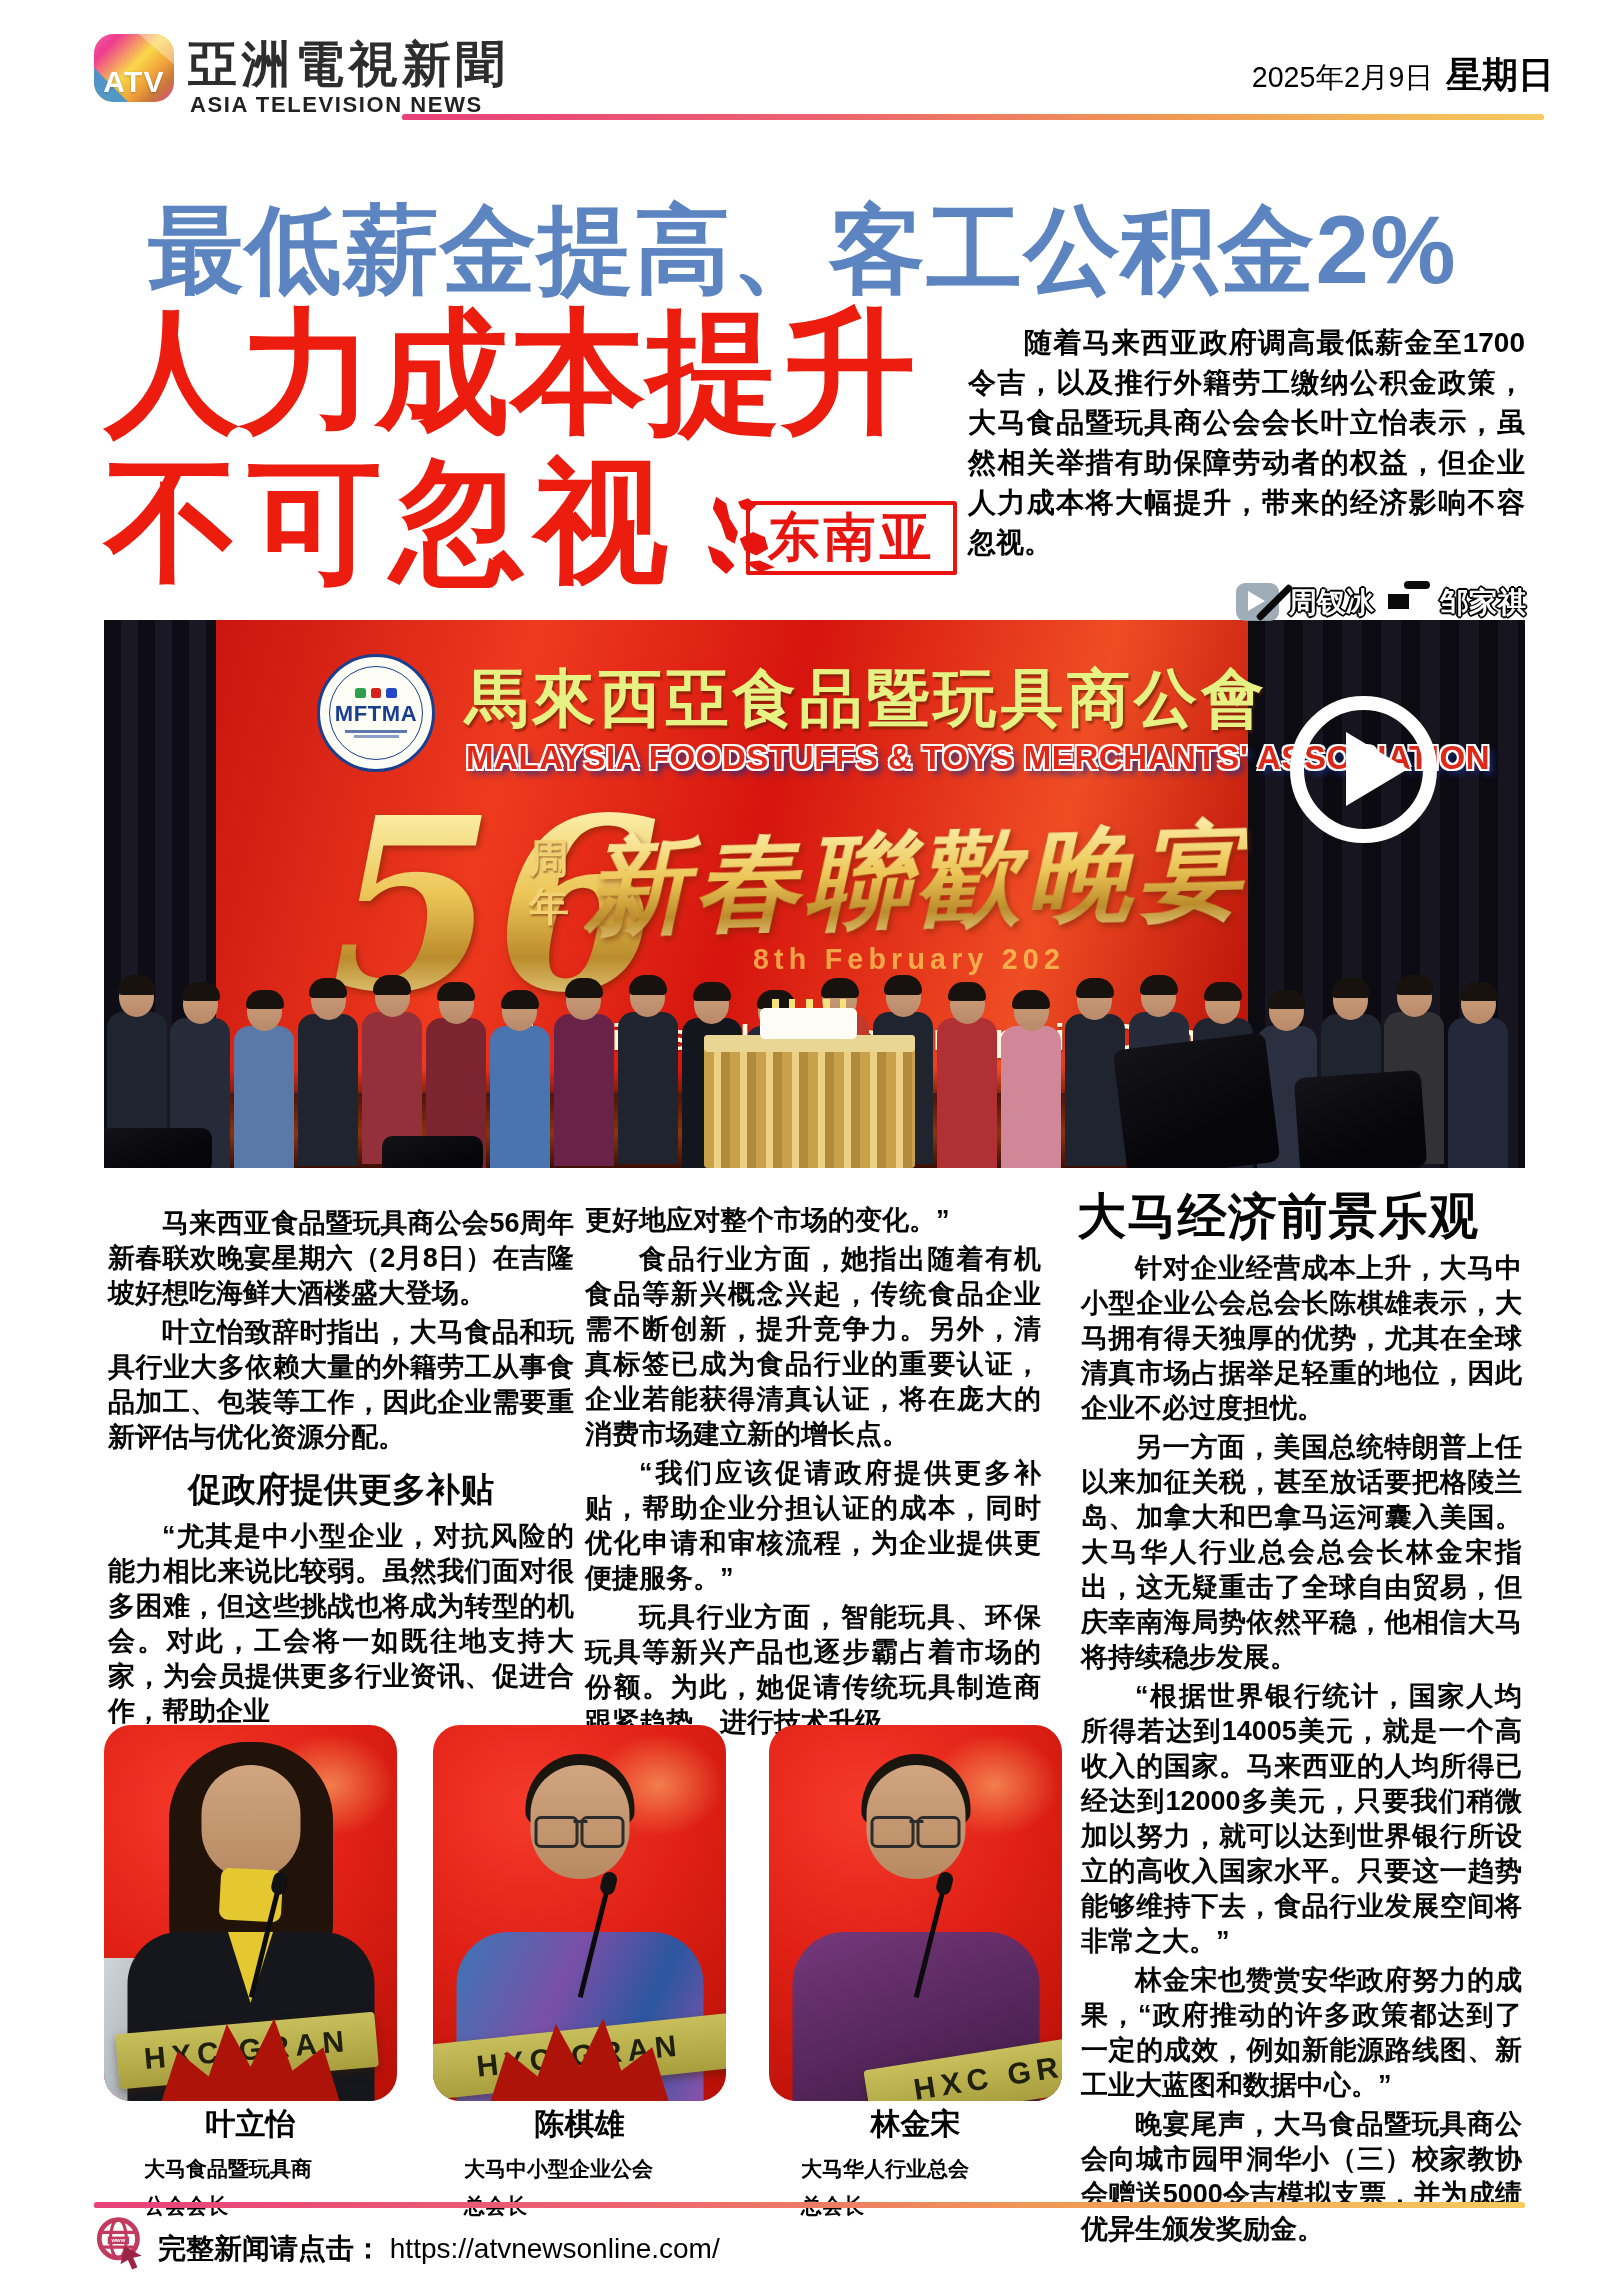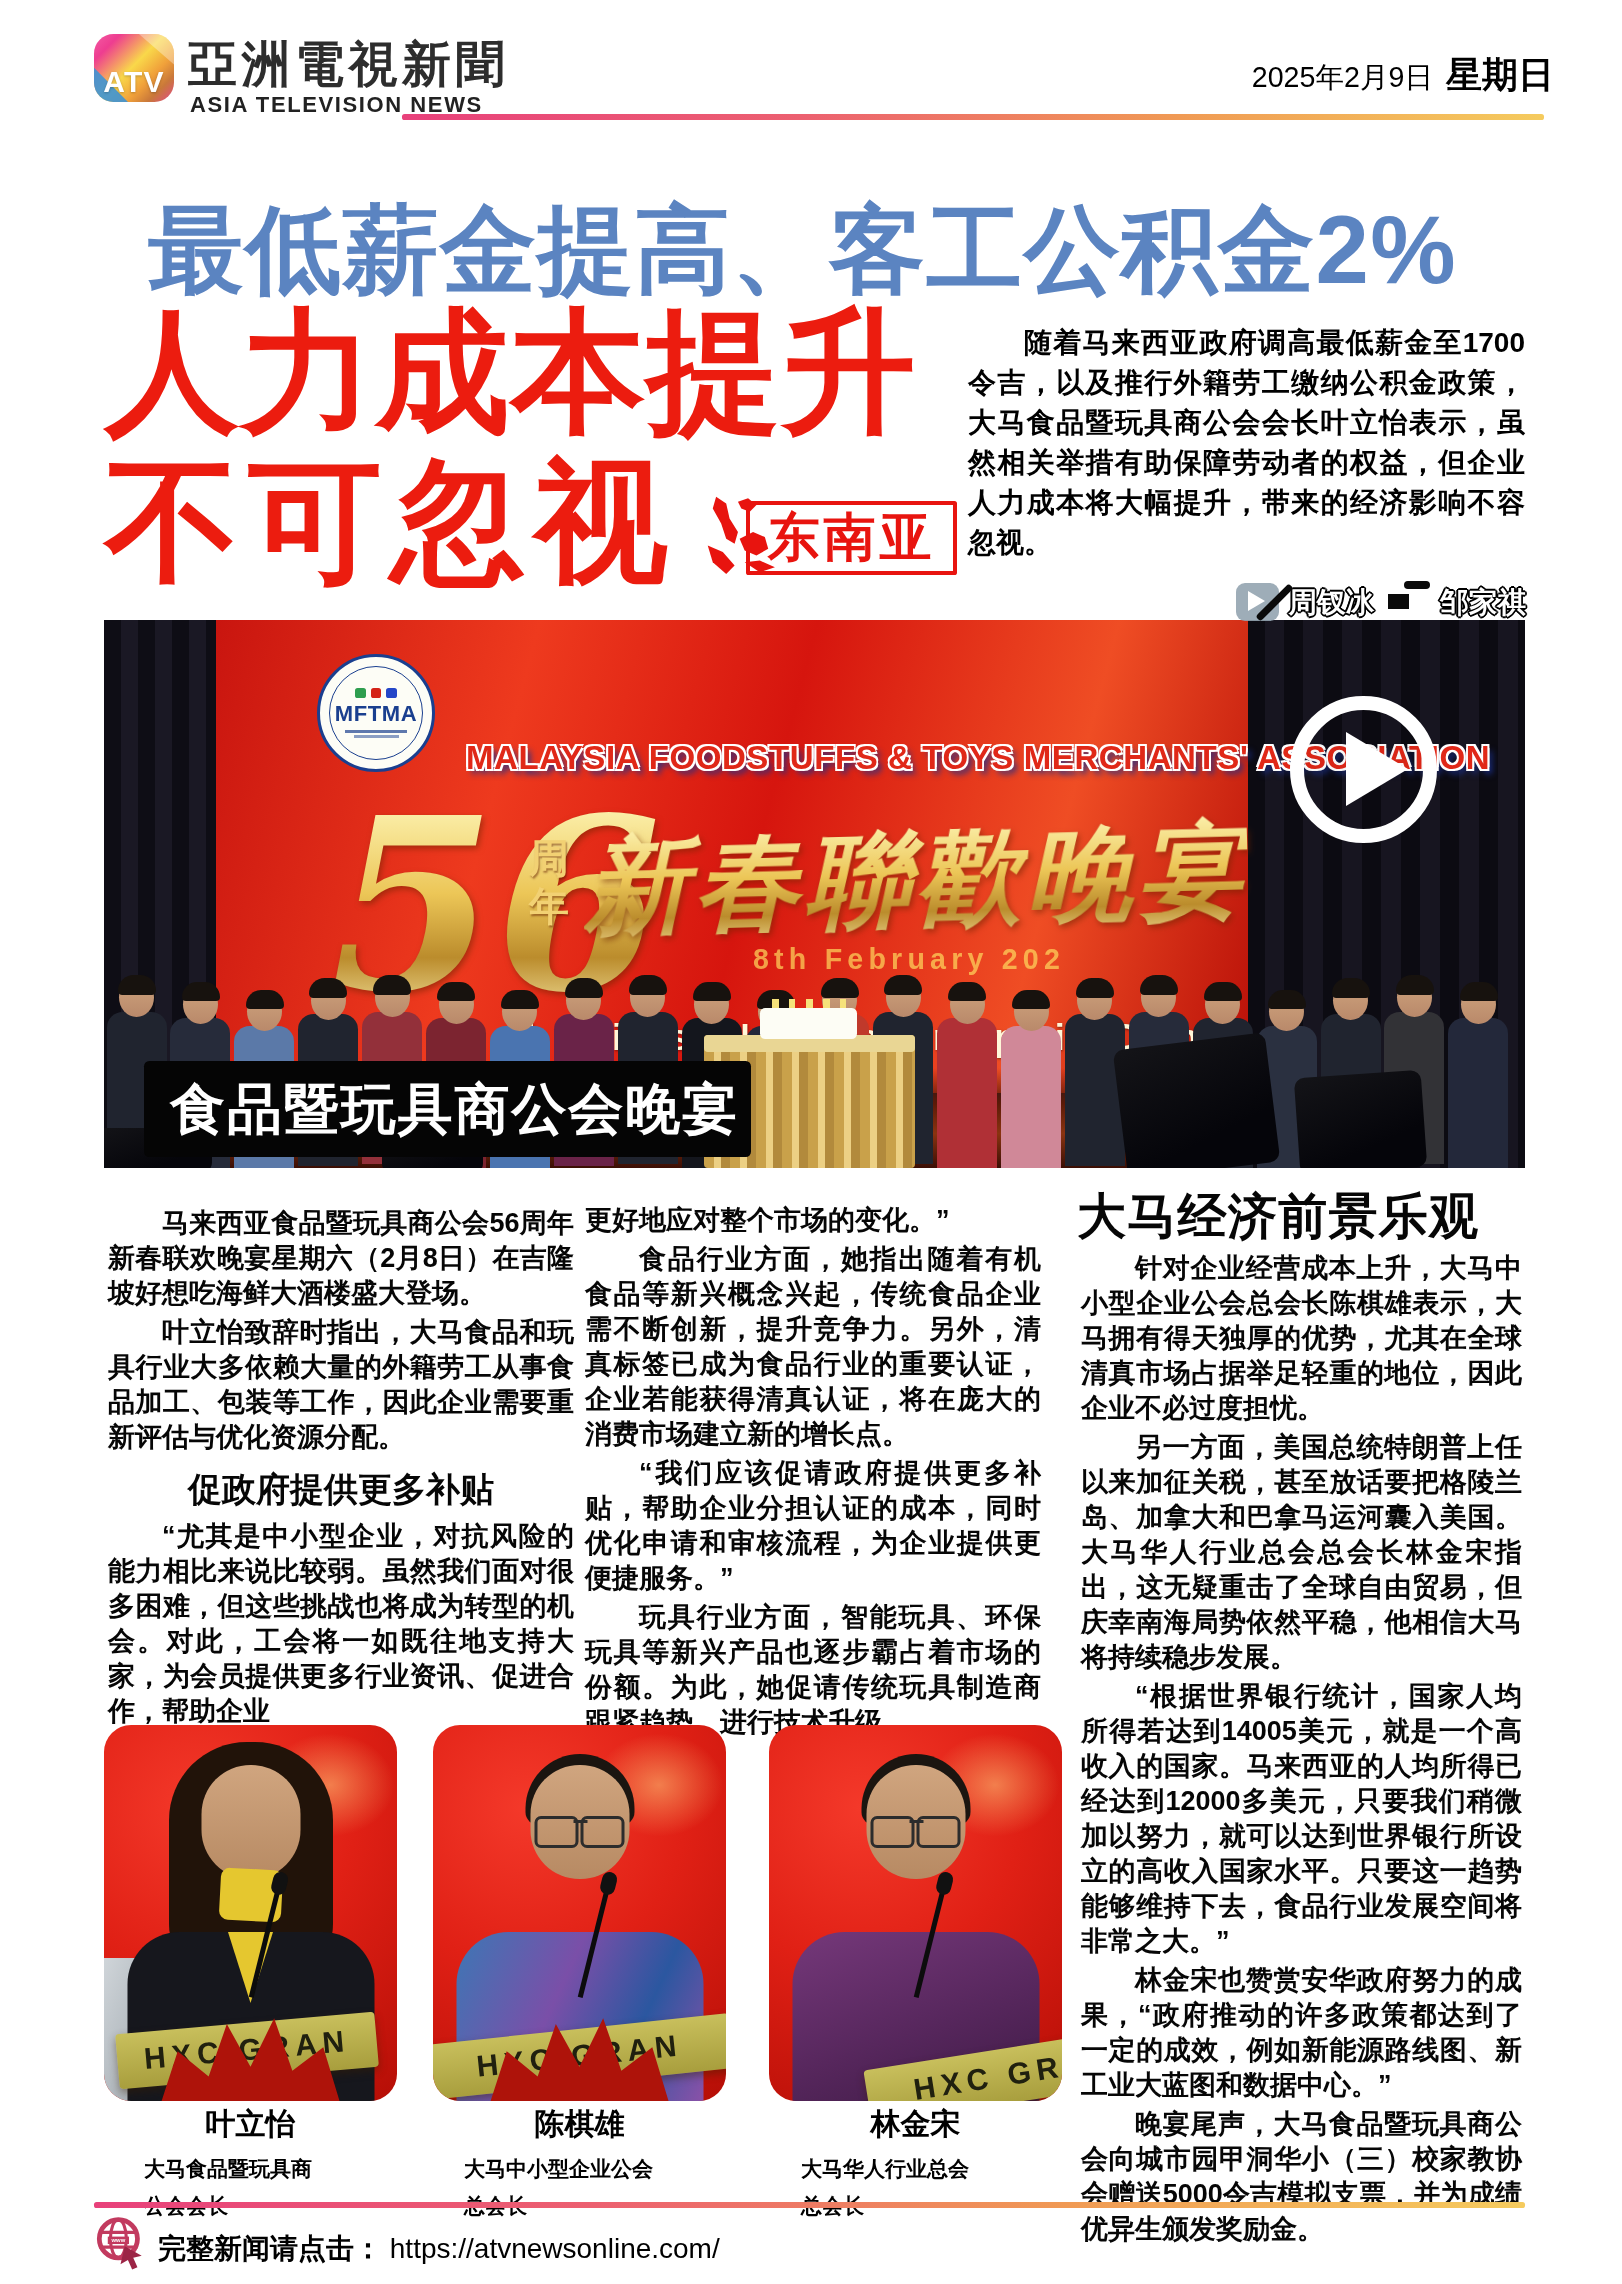--- a/index.html
+++ b/index.html
@@ -233,20 +233,21 @@
     <div class="abs mftma">
       <span class="dots">
           <i class="d1"></i>
           <i class="d2"></i>
           <i class="d3"></i>
         </span>
       <span class="mftma-txt">MFTMA</span>
       <span class="sub"></span>
         <span class="sub2"></span>
     </div>
+    <div class="abs banner-zh">馬來西亞食品暨玩具商公會</div>
     <div class="abs banner-en">MALAYSIA FOODSTUFFS &amp; TOYS MERCHANTS' ASSOCIATION</div>
     <div class="abs num56 gold-text">56</div>
     <div class="abs anniv">
       <span>周</span><br><span>年</span>
     </div>
     <div class="abs event-zh gold-text">新春聯歡晚宴</div>
     <div class="abs event-en">th Chinese New Year Prosperity Dinner</div>
     <div class="abs faint-date">8th February 202</div>
 
     <div class="abs crowd">
@@ -343,21 +344,20 @@
     <div class="abs table">
         <div class="cake"></div>
       </div>
     <div class="abs spk spk1"></div>
     <div class="abs spk spk2"></div>
     <div class="abs spk spk3"></div>
     <div class="abs spk spk4"></div>
     <div class="abs play"></div>
   </div>
 
-  <div class="abs photo-caption">食品暨玩具商公会晚宴</div>
 
   <div class="abs col col1">
     <p class="ind">马来西亚食品暨玩具商公会56周年新春联欢晚宴星期六（2月8日）在吉隆坡好想吃海鲜大酒楼盛大登场。</p>
     <p class="ind">叶立怡致辞时指出，大马食品和玩具行业大多依赖大量的外籍劳工从事食品加工、包装等工作，因此企业需要重新评估与优化资源分配。</p>
     <p class="subhead">促政府提供更多补贴</p>
     <p class="ind">“尤其是中小型企业，对抗风险的能力相比来说比较弱。虽然我们面对很多困难，但这些挑战也将成为转型的机会。对此，工会将一如既往地支持大家，为会员提供更多行业资讯、促进合作，帮助企业</p>
   </div>
   <div class="abs col col2">
     <p>更好地应对整个市场的变化。”</p>
     <p class="ind">食品行业方面，她指出随着有机食品等新兴概念兴起，传统食品企业需不断创新，提升竞争力。另外，清真标签已成为食品行业的重要认证，企业若能获得清真认证，将在庞大的消费市场建立新的增长点。</p>

